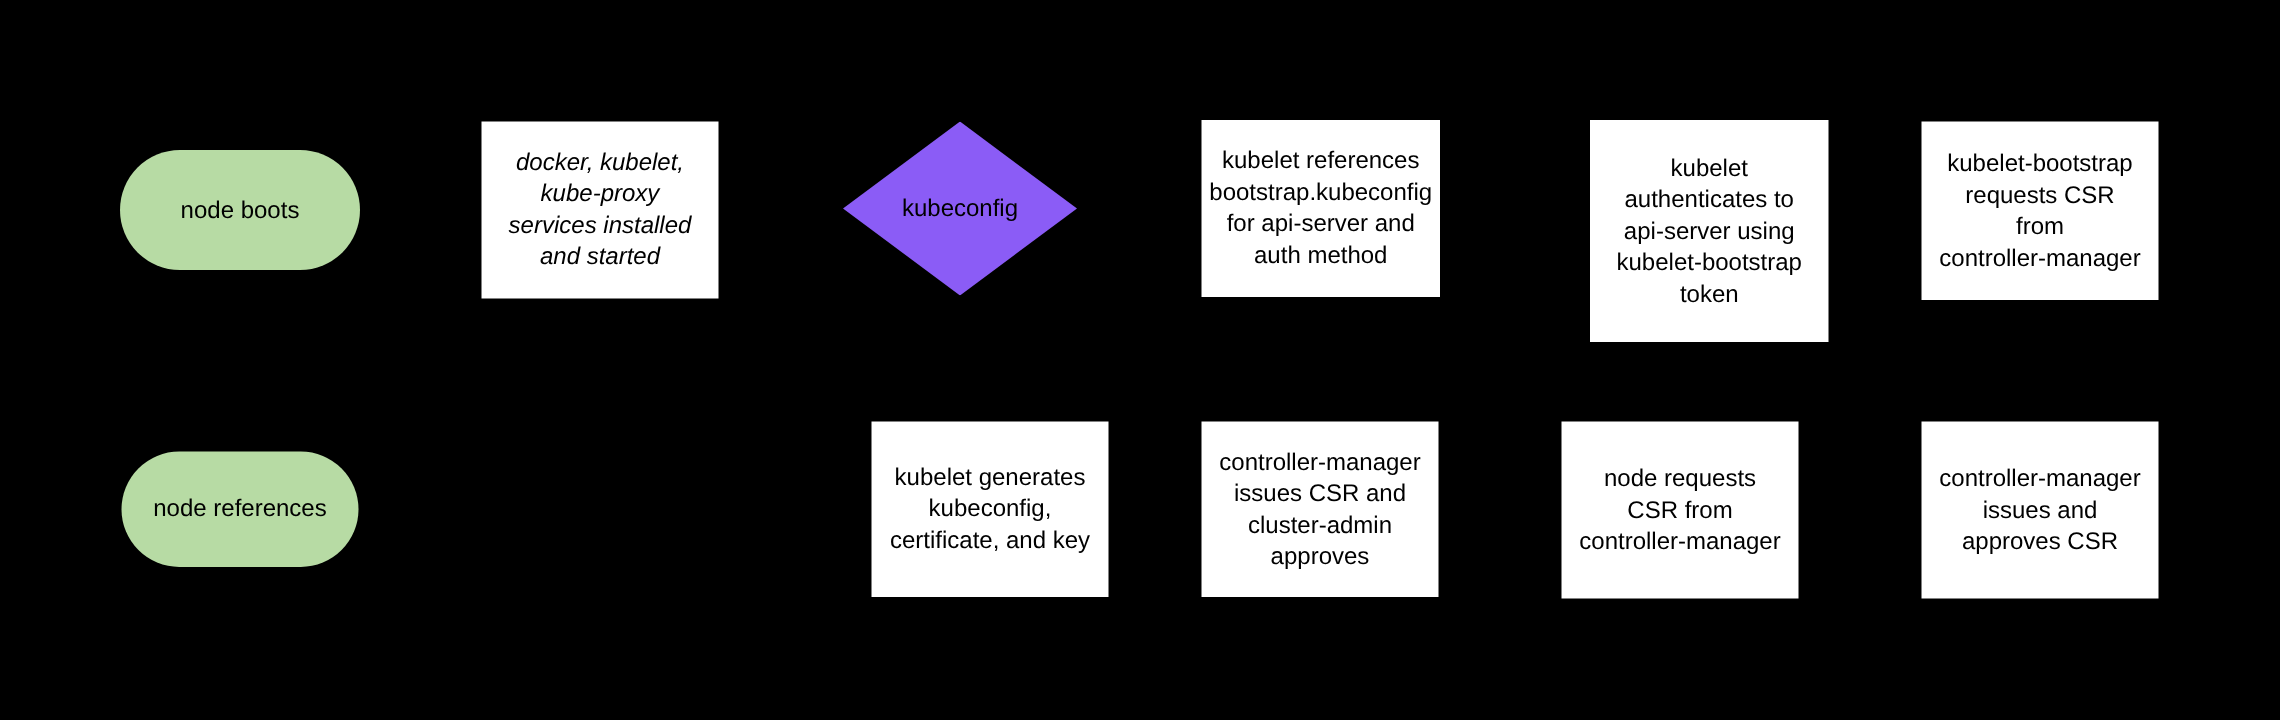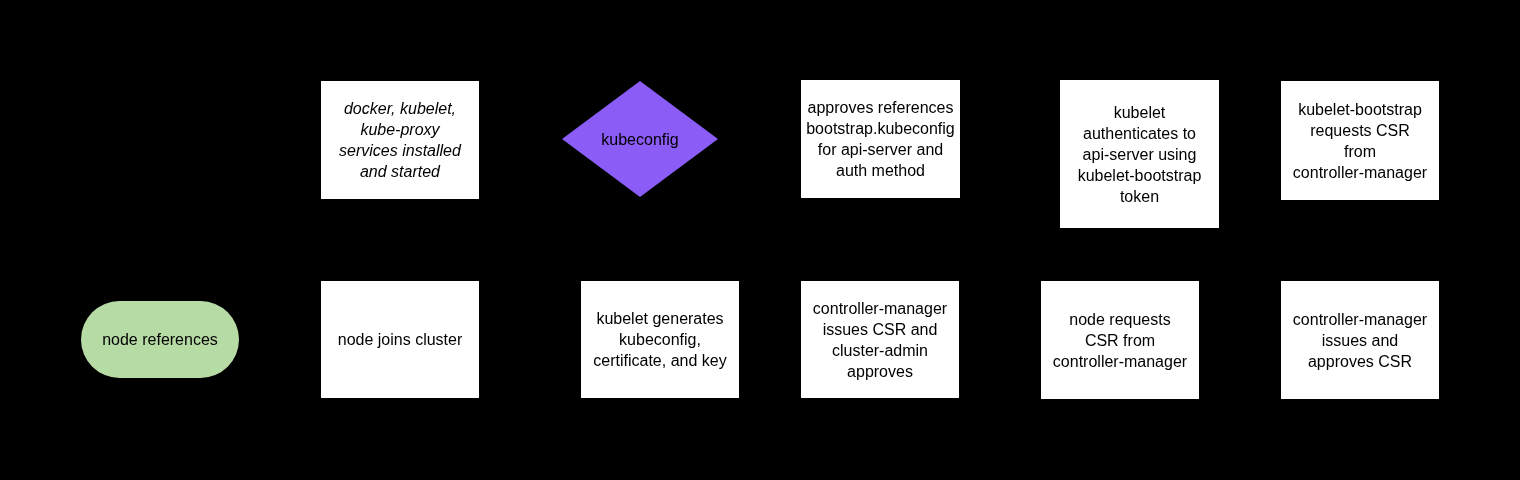--- a/index.html
+++ b/index.html
@@ -50,47 +50,47 @@
   .n9  { left: 561px;  top: 281px; width: 158px; height: 117px; margin-left: 20px; }
   .n10 { left: 801px;  top: 281px; width: 158px; height: 117px; }
   .n11 { left: 1041px; top: 281px; width: 158px; height: 118px; }
   .n12 { left: 1281px; top: 281px; width: 158px; height: 118px; }
 </style>
 </head>
 <body>
 
 <div id="canvas">
 
+  <div class="node pill n1">node boots</div>
 
   <div class="node rect n2">docker, kubelet,
 kube-proxy
 services installed
 and started</div>
 
   <div class="node diamond n3">kubeconfig</div>
 
-  <div class="node rect n4">approves references
+  <div class="node rect n4">kubelet references
 bootstrap.kubeconfig
 for api-server and
 auth method</div>
 
   <div class="node rect n5">kubelet
 authenticates to
 api-server using
 kubelet-bootstrap
 token</div>
 
   <div class="node rect n6">kubelet-bootstrap
 requests CSR
 from
 controller-manager</div>
 
   <div class="node pill n7">node references</div>
 
-  <div class="node rect n8">node joins cluster</div>
 
   <div class="node rect n9">kubelet generates
 kubeconfig,
 certificate, and key</div>
 
   <div class="node rect n10">controller-manager
 issues CSR and
 cluster-admin
 approves</div>
 

